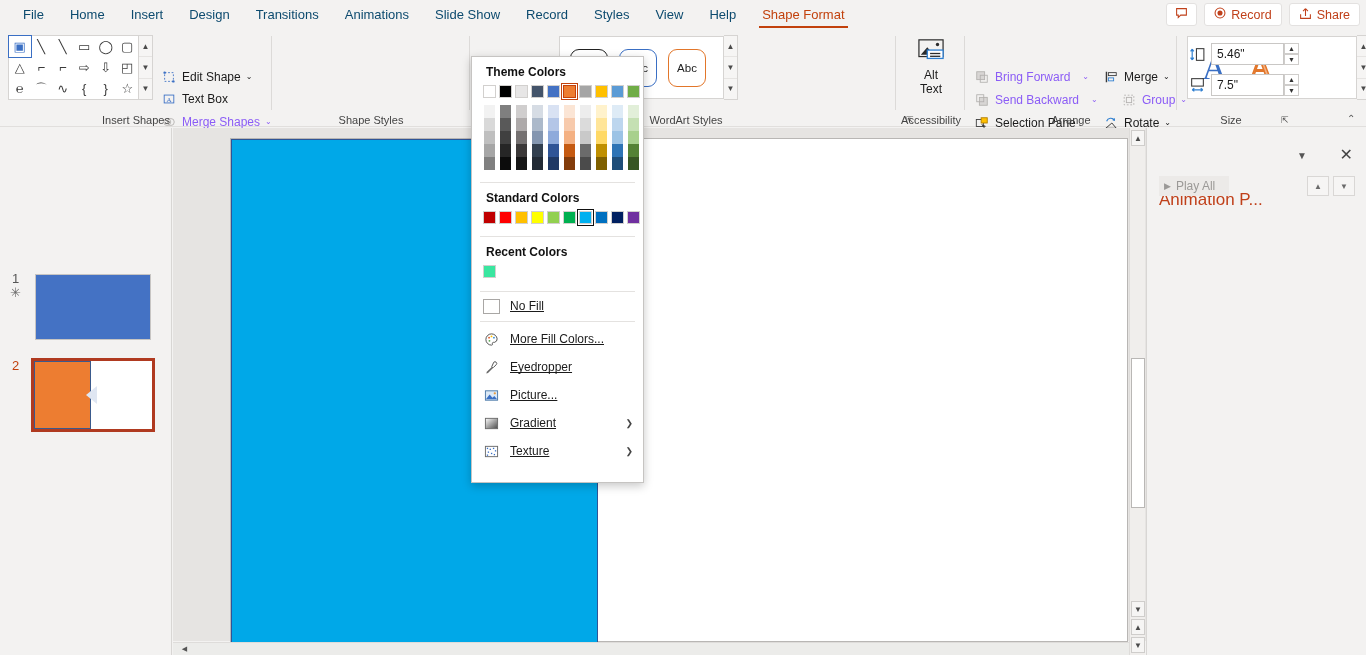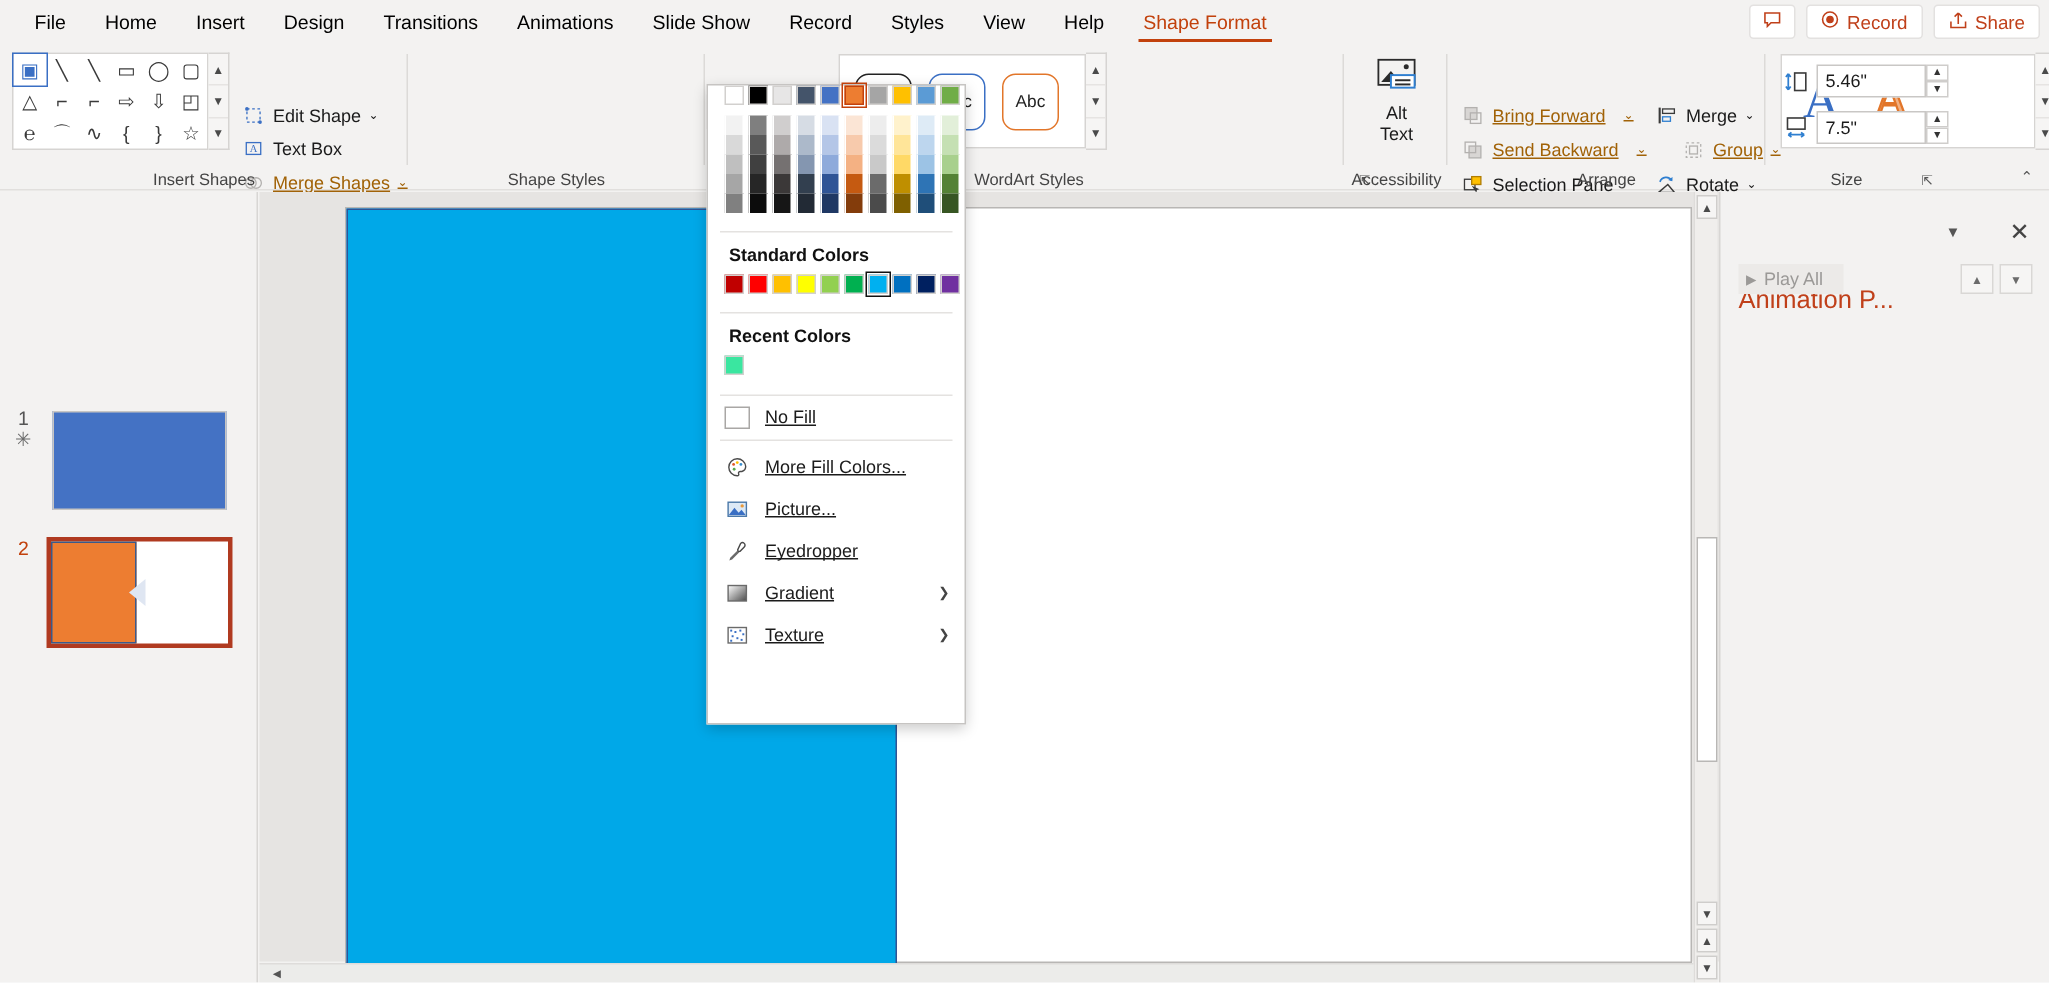--- a/index.html
+++ b/index.html
@@ -13,21 +13,21 @@
   }
   .app{ position:relative; width:1366px; height:655px; }
 
   
   .tabstrip{
     position:absolute; left:0; top:0; width:1366px; height:30px;
     background:#f3f2f1;
   }
   .tabs{ display:flex; align-items:center; height:30px; padding-left:10px; }
   .tab{
-    font-size:13px; color:#000000; padding:0 13px; height:30px;
+    font-size:13px; color:#0c4a6e; padding:0 13px; height:30px;
     line-height:30px; cursor:default; white-space:nowrap;
   }
   .tab.active{ color:#c2410c; font-weight:400; position:relative; }
   .tab.active::after{
     content:""; position:absolute; left:10px; right:10px; bottom:2px;
     height:2px; background:#c2410c;
   }
   .winbtns{ position:absolute; right:6px; top:3px; display:flex; gap:7px; }
   .wbtn{
     height:23px; border:1px solid #e3e1e0; background:#fff; border-radius:3px;
@@ -60,21 +60,21 @@
     border-left:none; background:#f6f5f4; display:flex; flex-direction:column;
   }
   .gallery-scroll div{ flex:1; display:flex; align-items:center; justify-content:center; font-size:8px; color:#4a4a4a; border-bottom:1px solid #e6e4e2;}
   .gallery-scroll div:last-child{ border-bottom:none; }
 
   .cmdbtn{
     position:absolute; display:flex; align-items:center; gap:5px;
     height:21px; padding:0 4px; font-size:12px; color:#1b1b1b; white-space:nowrap;
     cursor:default;
   }
-  .cmdbtn.disabled{ color:#a16207;text-decoration:underline; }
+  .cmdbtn.disabled{ color:#8b5cf6; }
   .cmdbtn .ic{ display:inline-flex; width:16px; height:16px; align-items:center; justify-content:center; flex:0 0 16px;}
 
   
   .stylegal{
     position:absolute; left:287px; top:6px; width:165px; height:63px;
     border:1px solid #d6d4d2; background:#fff;
     display:flex; align-items:center; gap:11px; padding-left:10px;
   }
   .abcbox{
     width:38px; height:38px; border-radius:9px; border:1.6px solid #222;
@@ -494,20 +494,21 @@
     <div class="animclose">✕</div>
     <div class="playall">
       <span style="font-size:9px;">▶</span>
       <span>Play All</span>
     </div>
     <div class="animnav" style="left:160px;">▲</div>
     <div class="animnav" style="left:186px;">▼</div>
   </div>
 
   <div class="menu">
+    <div class="mhead">Theme Colors</div>
     <div class="swrow" id="theme-row1">
         <div class="sw" style="background: rgb(255, 255, 255);"></div>
         <div class="sw" style="background: rgb(0, 0, 0);"></div>
         <div class="sw" style="background: rgb(231, 230, 230);"></div>
         <div class="sw" style="background: rgb(68, 84, 106);"></div>
         <div class="sw" style="background: rgb(68, 114, 196);"></div>
         <div class="sw sel" style="background: rgb(237, 125, 49);"></div>
         <div class="sw" style="background: rgb(165, 165, 165);"></div>
         <div class="sw" style="background: rgb(255, 192, 0);"></div>
         <div class="sw" style="background: rgb(91, 155, 213);"></div>
@@ -621,35 +622,35 @@
             <circle cx="8" cy="4.7" r="1" fill="#ffc000"></circle>
             <circle cx="10.6" cy="6" r="1" fill="#3a8fd0"></circle>
             <circle cx="5.8" cy="9.4" r="1" fill="#5aa84f"></circle>
           </svg>
       </span>
       <span><span class="u">More Fill Colors...</span></span>
     </div>
     <div class="mitem">
       <span class="mi">
         <svg width="15" height="15" viewBox="0 0 16 16">
+            <path d="M10.4 2.4a1.8 1.8 0 0 1 2.6 2.6L10 8l-1.4.3L8.3 7z" fill="none" stroke="#4a4a4a"></path>
+            <path d="M8 7.6 3 12.6l-.6 1.9 1.9-.6 5-5z" fill="#6a6a6a"></path>
+          </svg>
+      </span>
+      <span><span class="u">Eyedropper</span></span>
+    </div>
+    <div class="mitem">
+      <span class="mi">
+        <svg width="15" height="15" viewBox="0 0 16 16">
             <rect x="1.5" y="3" width="13" height="10" fill="#dce9f6" stroke="#4a78a8"></rect>
             <path d="M2 12l4-5 3 3.4 2-2 3 3.6z" fill="#3a6fc4"></path>
             <circle cx="11.5" cy="5.6" r="1.2" fill="#e89a3c"></circle>
           </svg>
       </span>
       <span><span class="u">Picture...</span></span>
-    </div>
-    <div class="mitem">
-      <span class="mi">
-        <svg width="15" height="15" viewBox="0 0 16 16">
-            <path d="M10.4 2.4a1.8 1.8 0 0 1 2.6 2.6L10 8l-1.4.3L8.3 7z" fill="none" stroke="#4a4a4a"></path>
-            <path d="M8 7.6 3 12.6l-.6 1.9 1.9-.6 5-5z" fill="#6a6a6a"></path>
-          </svg>
-      </span>
-      <span><span class="u">Eyedropper</span></span>
     </div>
     <div class="mitem">
       <span class="mi">
         <svg width="15" height="15" viewBox="0 0 16 16">
             <defs>
               <linearGradient id="gg" x1="0" y1="0" x2="1" y2="1">
                 <stop offset="0" stop-color="#fff"></stop>
                 <stop offset="1" stop-color="#4a4a4a"></stop>
               </linearGradient>
             </defs>

